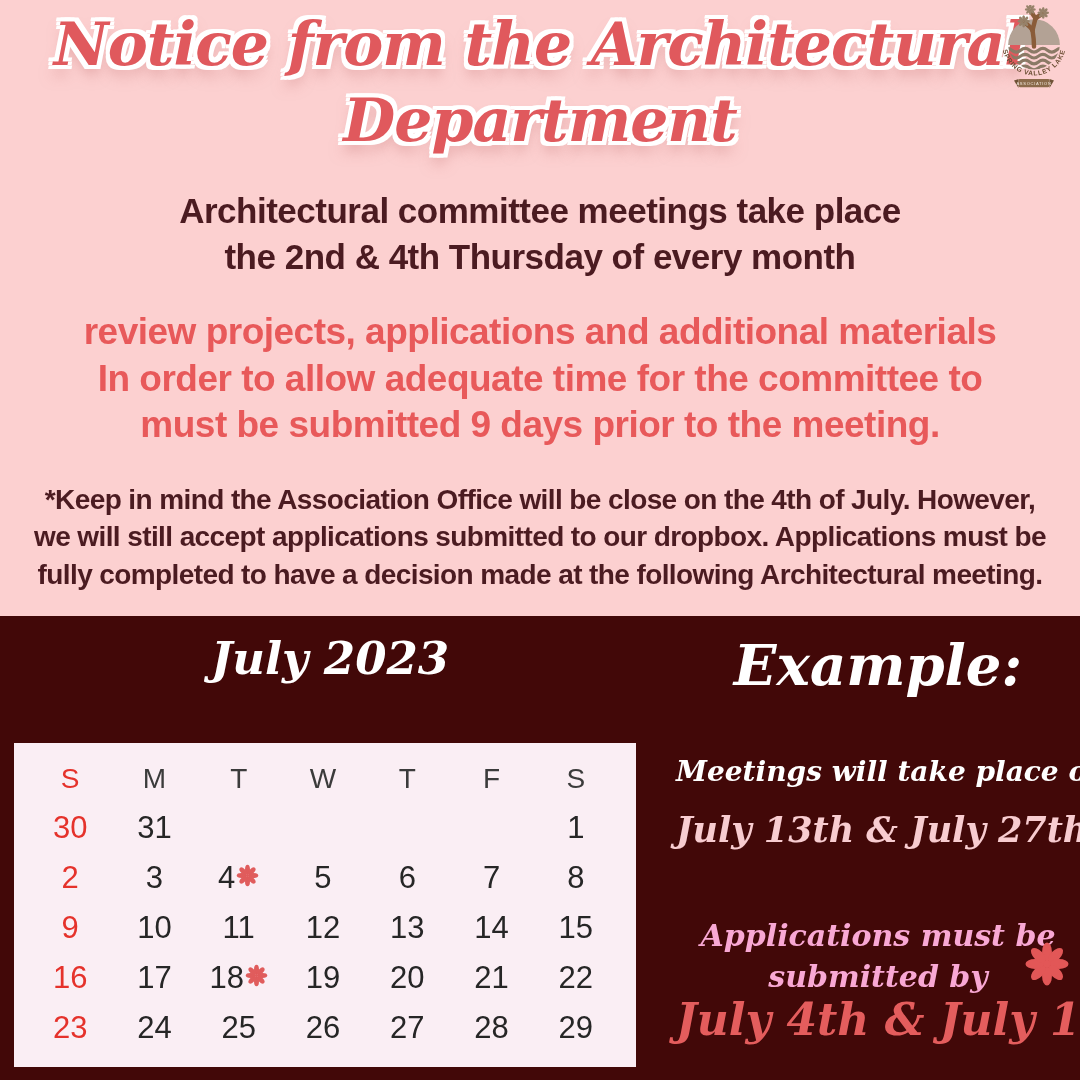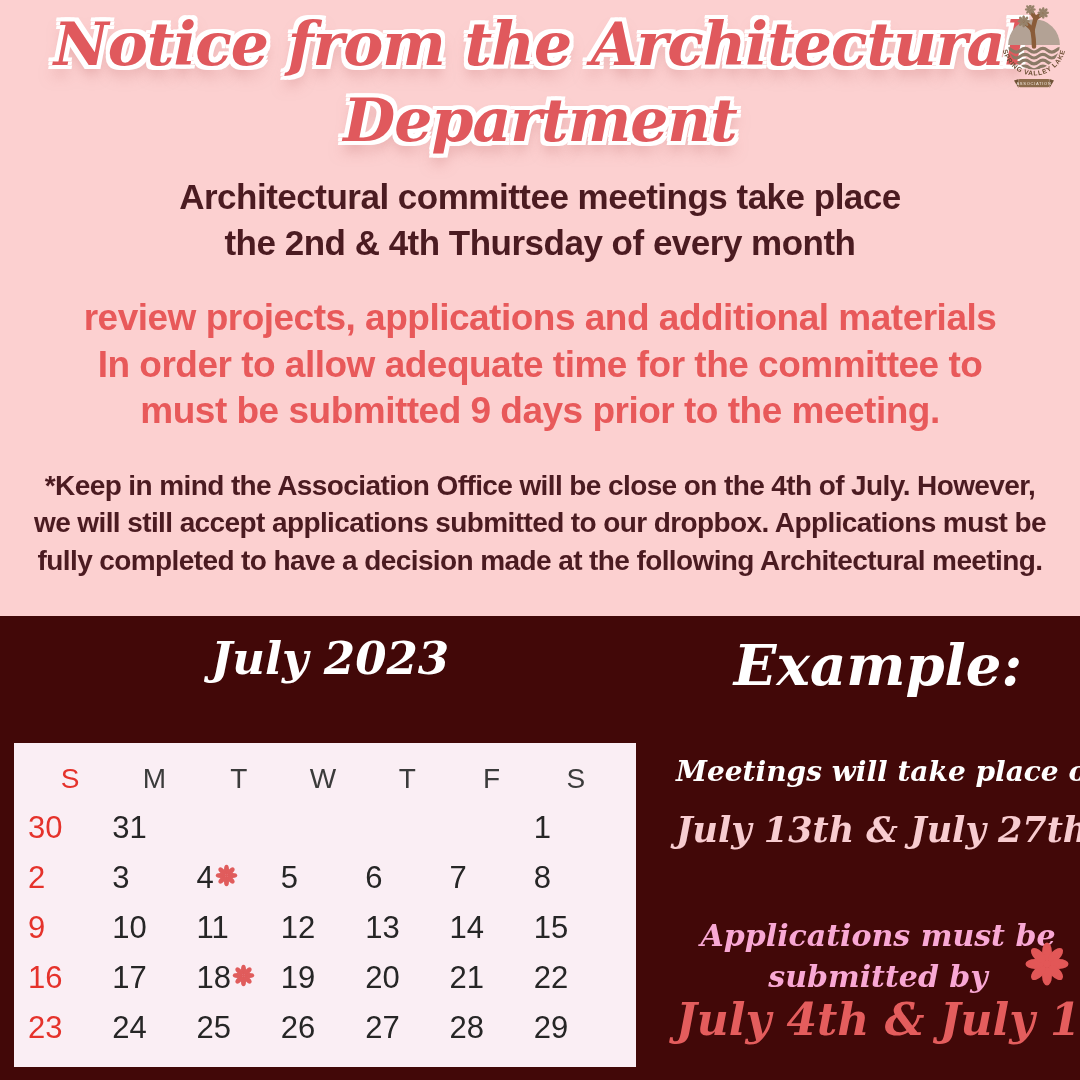--- a/index.html
+++ b/index.html
@@ -10,35 +10,35 @@
   .top{position:absolute;top:0;left:0;width:1080px;height:620px;background:#fcd0d0;text-align:center;}
   .fancy{font-family:"DejaVu Serif",serif;font-style:italic;font-weight:700;}
   .title{
     margin-top:6px;font-size:60px;line-height:1.27;color:#e0595d;letter-spacing:-1px;
     text-shadow:
       -4px -4px 0 #fff, 0 -4px 0 #fff, 4px -4px 0 #fff,
       -4px 0 0 #fff, 4px 0 0 #fff,
       -4px 4px 0 #fff, 0 4px 0 #fff, 4px 4px 0 #fff,
       0 10px 14px rgba(205,125,125,.55);
   }
-  .intro{margin-top:16px;font-size:35px;font-weight:700;color:#4b1b21;line-height:1.3;letter-spacing:-0.5px;}
+  .intro{margin-top:30px;font-size:35px;font-weight:700;color:#4b1b21;line-height:1.3;letter-spacing:-0.5px;}
   .redpara{margin-top:30px;font-size:37px;font-weight:700;color:#e8595a;line-height:1.25;letter-spacing:-0.5px;}
   .note{margin-top:33px;font-size:28px;font-weight:700;color:#4b1b21;line-height:1.33;letter-spacing:-0.6px;}
   .note div, .intro div, .redpara div{white-space:nowrap;}
 
   .logo{position:absolute;top:5px;right:9px;width:74px;height:86px;}
 
   
   .bottom{position:absolute;top:616px;left:0;width:1080px;height:464px;background:#420808;}
   .cal-title{position:absolute;top:16px;left:0;width:660px;text-align:center;font-size:45px;color:#ffffff;}
   .calendar{position:absolute;top:127px;left:14px;width:622px;height:324px;background:#faeef4;}
   .cal-grid{display:grid;grid-template-columns:repeat(7,1fr);padding:12px 18px 0 14px;}
   .cal-head{height:48px;display:flex;align-items:center;justify-content:center;
             font-size:28px;color:#3b3b3b;}
-  .cal-cell{height:50px;display:flex;align-items:center;justify-content:flex-start;
+  .cal-cell{height:50px;display:flex;align-items:center;justify-content:center;
             font-size:31px;color:#262626;}
   .sun{color:#e5322b;}
   .cell-flower{width:23px;height:23px;color:#e05c5c;margin-left:1px;transform:translateY(-3px);}
 
   .ex-col{position:absolute;top:0;left:676px;width:404px;height:596px;}
   .ex-title{position:absolute;top:16px;width:100%;text-align:center;font-size:56px;color:#ffffff;}
   .ex-meet-label{position:absolute;top:139px;width:100%;text-align:center;font-size:28px;color:#ffffff;white-space:nowrap;}
   .ex-meet-dates{position:absolute;top:193px;width:100%;text-align:left;font-size:35px;color:#f8ccd0;white-space:nowrap;}
   .ex-apps-label{position:absolute;top:300px;width:100%;text-align:center;font-size:30px;color:#f9a8d4;line-height:1.35;}
   .big-flower{position:absolute;top:325px;right:10px;width:46px;height:46px;color:#e25757;}

